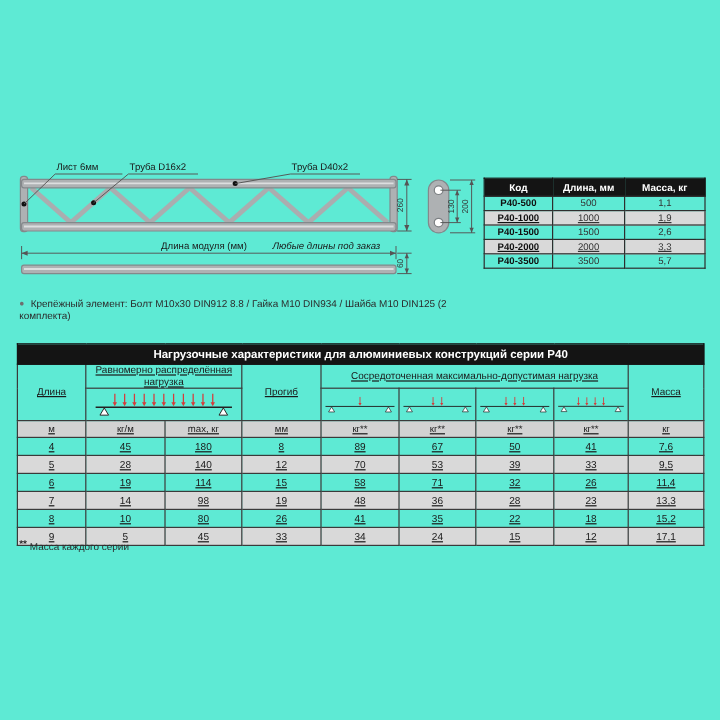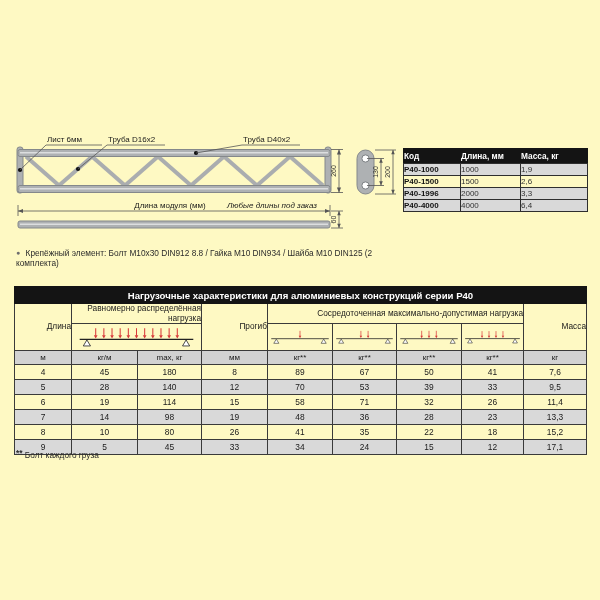--- a/index.html
+++ b/index.html
@@ -1,45 +1,45 @@
 <!DOCTYPE html>
 <html><head>
 <meta charset="utf-8">
 <style>
   html,body{margin:0;padding:0;background:#fff;}
-  .page{position:relative;width:600px;height:600px;background:#fef9c3;overflow:hidden;
+  .page{position:relative;width:600px;height:600px;background:#5eead4;overflow:hidden;
         font-family:"Liberation Sans", sans-serif;color:#1a1a1a;}
   
   .drawing{position:absolute;left:10px;top:126px;width:390px;height:135px;}
   .dlabel{font-size:8px;fill:#1a1a1a;}
   .dnote{font-size:8px;fill:#1a1a1a;font-style:italic;}
   .dim{font-size:7px;fill:#333;}
   .leader{fill:none;stroke:#555;stroke-width:0.8;}
   .dimline{stroke:#555;stroke-width:0.8;fill:none;}
   .steel{fill:#aeb1b3;stroke:#84888b;stroke-width:1;}
   .diag{stroke:#aaadaf;stroke-width:4;}
   .hl{stroke:#dcdedf;stroke-width:1.6;}
   .hole{fill:#ffffff;stroke:#7d8184;stroke-width:1;}
   .dot{fill:#111;}
   .arr{fill:#555;}
   .fastener{position:absolute;left:16px;top:248px;width:392px;font-size:8.3px;color:#2b2b2b;}
   .bullet{color:#6e6e6e;font-size:7px;vertical-align:1px;margin-right:3px;}
   
   .size-table{position:absolute;left:403px;top:148px;width:184px;border-collapse:collapse;
-              table-layout:fixed;font-size:8px;}
+              table-layout:fixed;font-size:8px;text-align:center;}
   .size-table td{border:1px solid #2e2e2e;padding:0;height:11px;color:#333;}
   .size-table tr.st-head td{background:#141414;color:#fff;font-weight:bold;height:14px;font-size:8.3px;border-color:#141414;border-bottom-color:#2e2e2e;}
   .size-table td.code{font-weight:bold;color:#111;}
-  .size-table tr.alt td{background:#d9d9d9;}
+  .size-table tr.alt td{background:#d9d9d9;text-decoration:underline;}
   
   .load-table{position:absolute;left:14px;top:286px;width:572px;border-collapse:collapse;
-              table-layout:fixed;font-size:8.4px;text-align:center;}
+              table-layout:fixed;font-size:8.4px;text-align:center;text-decoration:underline;}
   .load-table td{border:1px solid #3a3a3a;padding:0;}
   .load-table tr.lt-title td{background:#141414;color:#fff;font-weight:bold;font-size:9.6px;height:16px;border-color:#141414;}
-  .load-table tr.lt-head td{height:19px;font-size:8.3px;line-height:1.15;text-align:right;}
+  .load-table tr.lt-head td{height:19px;font-size:8.3px;line-height:1.15;}
   .load-table td.diag-cell{height:24px;padding:1px;}
   .load-table tr.lt-units td{background:#d2d2d2;height:13px;font-size:8px;}
   .load-table tr.lt-row td{height:14px;}
   .load-table tr.lt-row.alt td{background:#d9d9d9;}
   .diag-cell svg{display:block;width:100%;height:100%;}
   .footnote{position:absolute;left:16px;top:448px;font-size:8.3px;color:#2b2b2b;}
   .footnote b{font-size:8.3px;vertical-align:2px;}
 </style>
 </head>
 <body>
@@ -134,39 +134,44 @@
         <col style="width:57px">
         <col style="width:60px">
         <col style="width:67px">
       </colgroup>
     <tbody>
     <tr class="st-head">
       <td>Код</td>
       <td>Длина, мм</td>
       <td>Масса, кг</td>
     </tr>
+    <tr>
+          <td class="code">P40-500</td>
+          <td>500</td>
+          <td>1,1</td>
+        </tr>
     <tr class="alt">
           <td class="code">P40-1000</td>
           <td>1000</td>
           <td>1,9</td>
         </tr>
     <tr>
           <td class="code">P40-1500</td>
           <td>1500</td>
           <td>2,6</td>
         </tr>
     <tr class="alt">
-          <td class="code">P40-1996</td>
+          <td class="code">P40-2000</td>
           <td>2000</td>
           <td>3,3</td>
         </tr>
-    <tr class="alt">
-          <td class="code">P40-4000</td>
-          <td>4000</td>
-          <td>6,4</td>
+    <tr>
+          <td class="code">P40-3500</td>
+          <td>3500</td>
+          <td>5,7</td>
         </tr>
     </tbody>
   </table>
 
   <table class="load-table">
     <colgroup>
       <col style="width:57px">
         <col style="width:66px">
         <col style="width:64px">
         <col style="width:66px">
@@ -341,16 +346,16 @@
           <td>24</td>
           <td>15</td>
           <td>12</td>
           <td>17,1</td>
         </tr>
     </tbody>
   </table>
 
   <div class="footnote">
     <b>**</b>
-    <span>Болт каждого груза</span>
+    <span>Масса каждого серии</span>
   </div>
 
 </div>
 
 </body></html>

